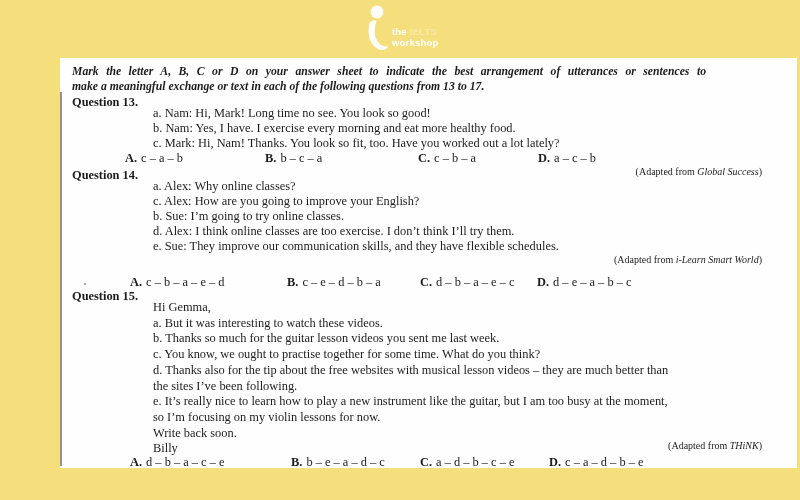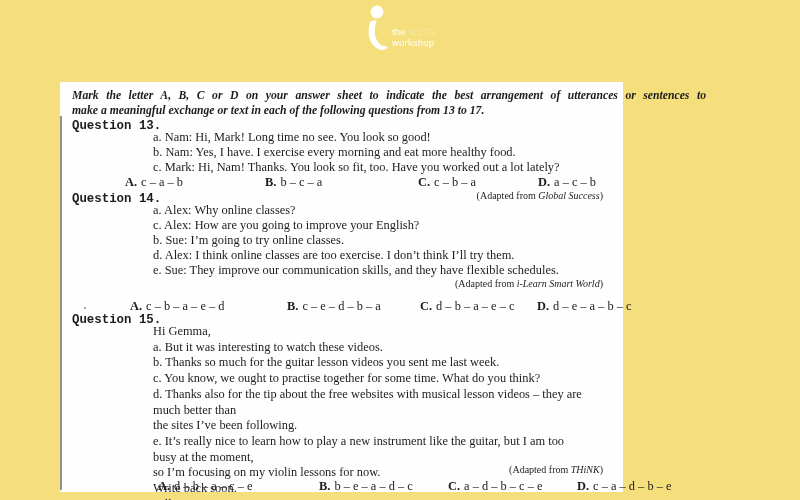--- a/index.html
+++ b/index.html
@@ -2,53 +2,53 @@
 <html><head>
 <meta charset="utf-8">
 <style>
   html,body{margin:0;padding:0;}
   .canvas{position:relative;width:800px;height:500px;background:#f5de7c;overflow:hidden;
           font-family:"Liberation Serif",serif;color:#1c1c1c;}
 
   
   .logo{position:absolute;left:361px;top:2px;display:flex;align-items:flex-start;}
   .logo svg{display:block;}
-  .logo-text{margin:24px 0 12px 3px;font-family:"Liberation Sans",sans-serif;font-weight:normal;
+  .logo-text{margin:24px 0 12px 3px;font-family:"Liberation Sans",sans-serif;font-weight:bold;
              font-size:9.5px;line-height:11px;color:#ffffff;letter-spacing:.2px;}
   .logo-text .ielts{color:#f8e9a4;}
 
   
-  .paper{position:absolute;left:60px;top:82px;width:563px;height:410px;background:#fefefe;}
+  .paper{position:absolute;left:60px;top:58px;width:737px;height:410px;background:#fefefe;}
   .edge-line{position:absolute;left:0;top:34px;width:1.5px;height:374px;background:rgba(55,55,55,.55);}
   .artifact{position:absolute;left:24px;top:225px;width:2px;height:2px;background:#8a8a8a;border-radius:50%;}
 
   .instructions{position:absolute;left:12px;top:6px;width:634px;font-weight:bold;font-style:italic;
                 font-size:11.7px;line-height:15px;}
   .instr-line1{text-align:justify;text-align-last:justify;}
 
   .q{position:absolute;left:0;width:100%;font-size:12.4px;line-height:15px;}
   .q13{top:37px}
   .q14{top:110px}
   .q15{top:231px;line-height:15.7px;}
-  .qlabel{position:absolute;left:12px;top:0;font-weight:bold;font-family:Liberation Mono, monospace;}
+  .qlabel{position:absolute;left:12px;top:0;font-weight:bold;}
   .qcontent{margin:11px 35px 0 93px;}
 
   .opts{position:relative;height:15px;}
   .opt{position:absolute;top:0;white-space:nowrap;}
   .opt b{margin-right:4px;}
   .q13 .opt:nth-child(1){left:65px}.q13 .opt:nth-child(2){left:205px}
   .q13 .opt:nth-child(3){left:358px}.q13 .opt:nth-child(4){left:478px}
   .q14 .opt:nth-child(1){left:70px}.q14 .opt:nth-child(2){left:227px}
   .q14 .opt:nth-child(3){left:360px}.q14 .opt:nth-child(4){left:477px}
   .q15 .opt:nth-child(1){left:70px}.q15 .opt:nth-child(2){left:231px}
   .q15 .opt:nth-child(3){left:360px}.q15 .opt:nth-child(4){left:489px}
 
-  .source{font-size:10px;line-height:12px;height:12px;text-align:right;padding-right:20px;}
+  .source{font-size:10px;line-height:12px;height:12px;text-align:right;padding-right:35px;}
   .q15 .source{position:absolute;top:151px;left:0;right:0;}
-  .q15 .opts{position:absolute;top:166px;left:0;right:0;margin-left:28px;}
+  .q15 .opts{position:absolute;top:166px;left:0;right:0;}
 </style>
 </head>
 <body>
 
 <div class="canvas">
 
   <div class="logo">
     <svg width="28" height="50" viewBox="0 0 28 50">
       <circle cx="16" cy="10" r="6.4" fill="#ffffff"></circle>
       <path d="M9 20 C5.5 31 8 43 18 47.5 C22 49 26 47.5 27 44.5 C19.5 45.5 14 38.5 13.8 30 C13.7 25.5 14.6 21.5 15.6 18.8 C13.4 18 10.4 18.6 9 20 Z" fill="#ffffff"></path>

